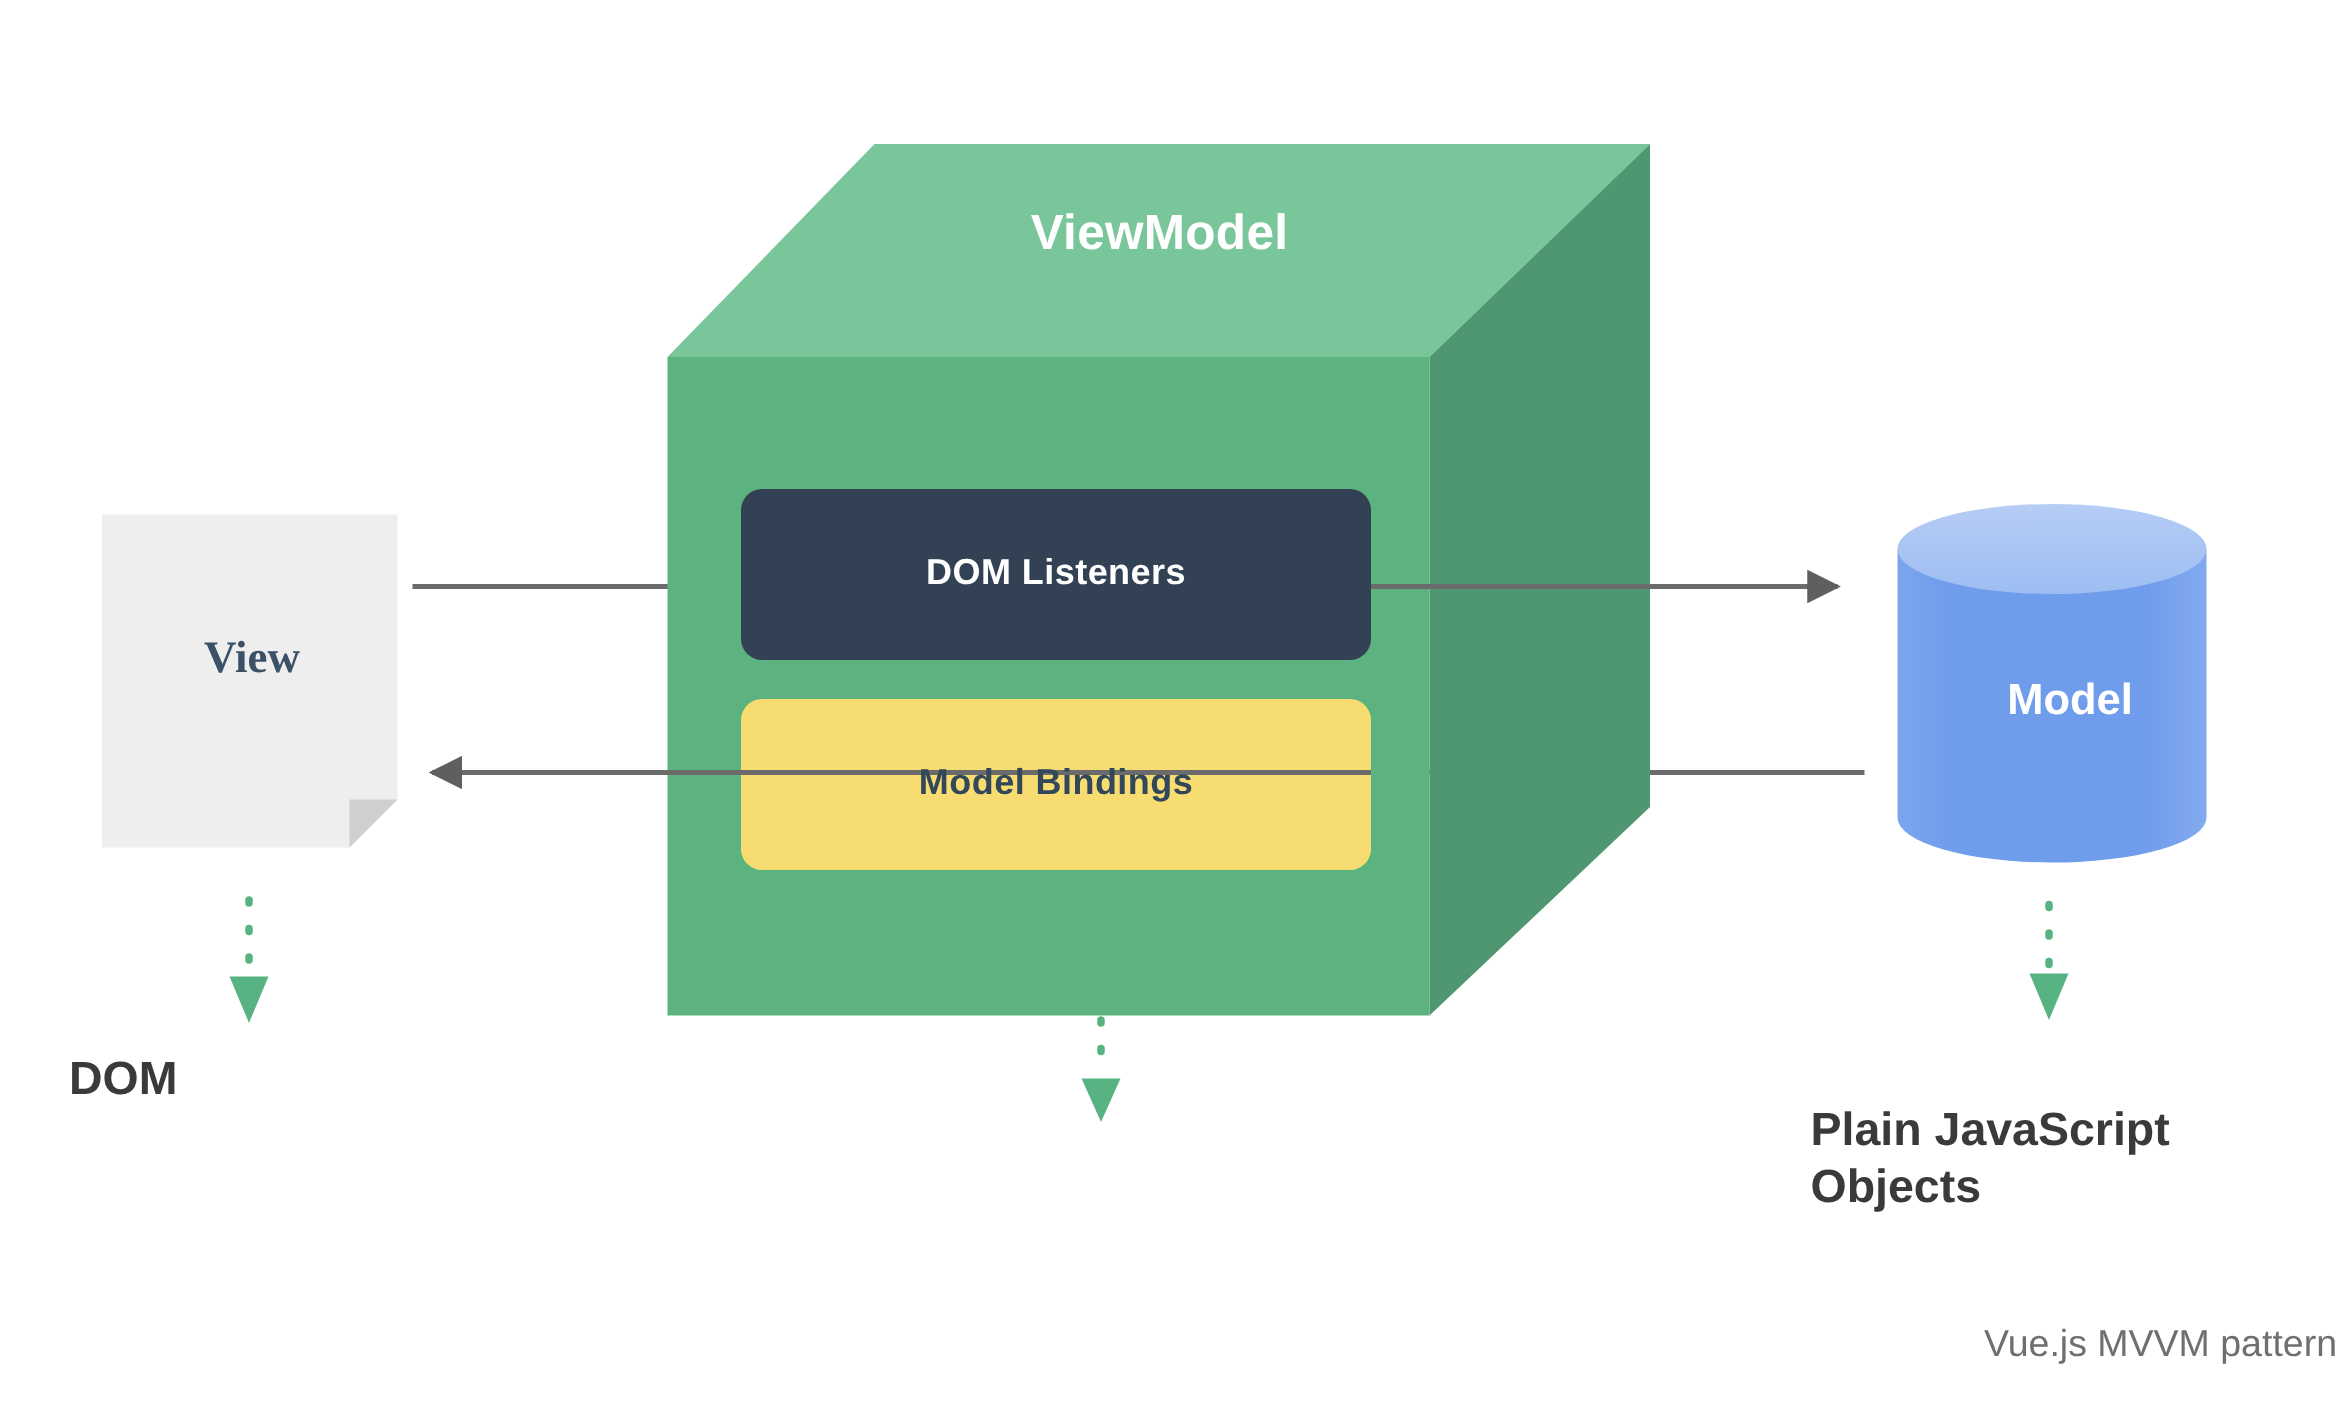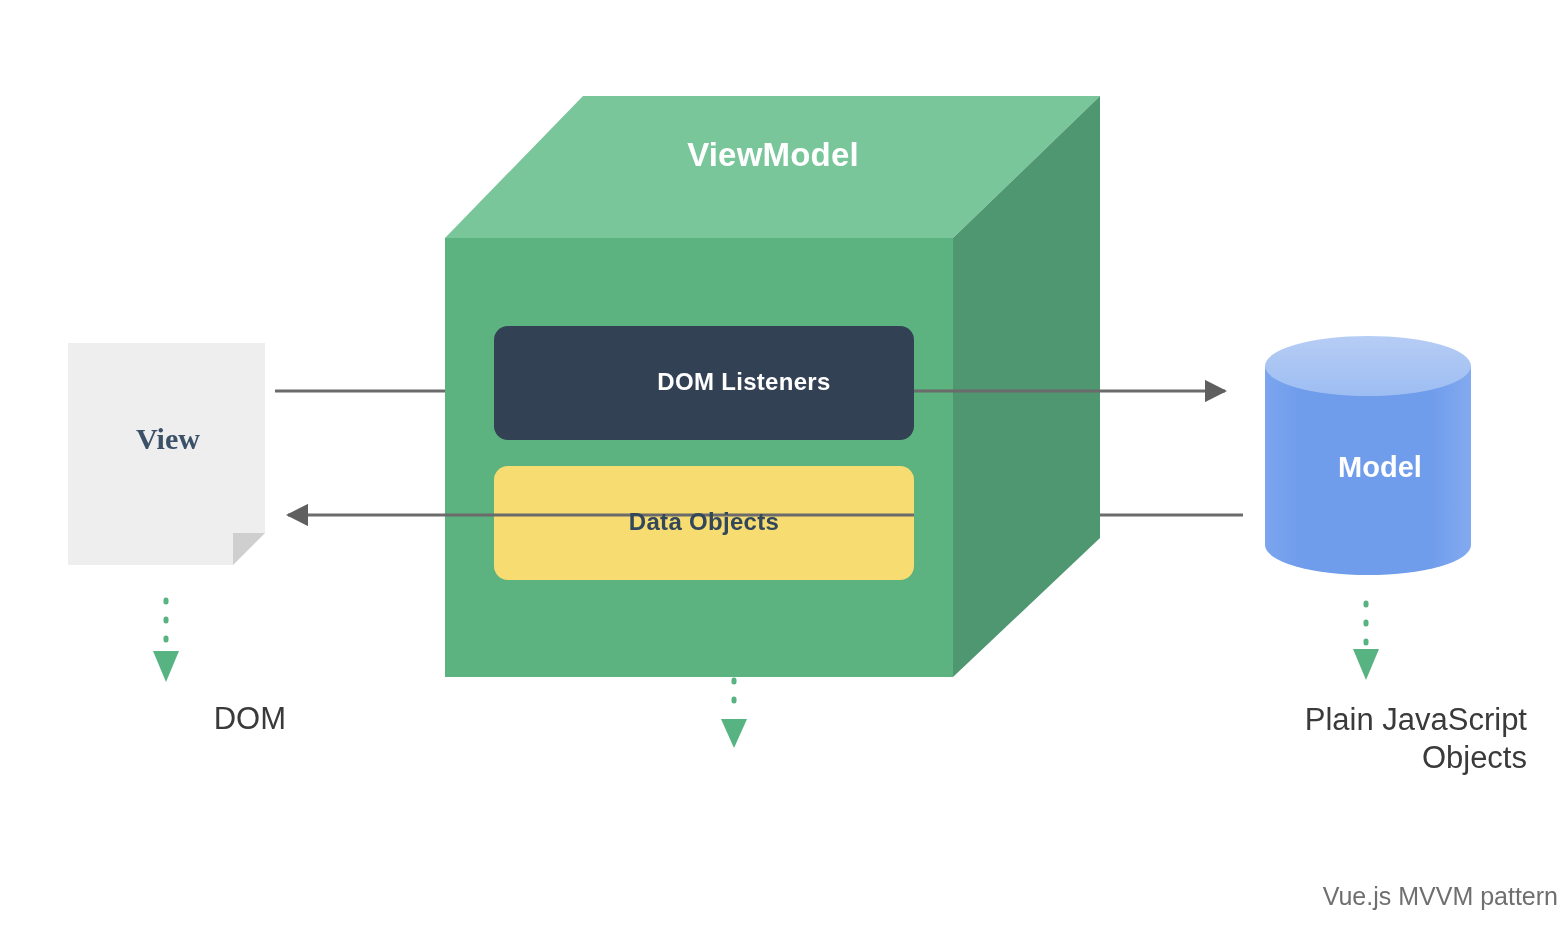--- a/index.html
+++ b/index.html
@@ -72,54 +72,53 @@
   
   #dom-listeners-label {
     left: 494px;
     top: 368px;
     width: 420px;
     text-align: center;
     color: #ffffff;
     font-size: 24px;
     font-weight: bold;
     letter-spacing: 0.3px;
-    padding-left: 40px;
   }
   #data-bindings-label {
     left: 494px;
     top: 508px;
     width: 420px;
     text-align: center;
     color: #33475b;
     font-size: 24px;
     font-weight: bold;
     letter-spacing: 0.3px;
   }
 
   
   .annot {
     color: #3a3a3a;
     font-size: 31px;
-    font-weight: normal;
+    font-weight: bold;
     line-height: 38px;
-    text-align: right;
+    text-align: left;
   }
   #annot-dom {
     left: 46px;
     top: 700px;
     width: 240px;
   }
   #annot-vue {
     left: 612px;
     top: 762px;
     width: 240px;
   }
   #annot-js-objects {
     left: 1207px;
-    top: 701px;
+    top: 734px;
     width: 320px;
   }
 
   
   #caption {
     left: 0;
     top: 882px;
     width: 1558px;
     text-align: right;
     color: #6f6f6f;
@@ -209,21 +208,21 @@
   </svg>
 
   <div class="label-abs" id="viewmodel-title" data-bind="diagram.viewmodel.title">ViewModel</div>
 
   <div class="label-abs" id="view-label" data-bind="diagram.view.label">View</div>
 
   <div class="label-abs" id="model-label" data-bind="diagram.model.label">Model</div>
 
   <div class="label-abs" id="dom-listeners-label" data-bind="diagram.viewmodel.bands.0.label">DOM Listeners</div>
 
-  <div class="label-abs" id="data-bindings-label" data-bind="diagram.viewmodel.bands.1.label">Data Objects</div>
+  <div class="label-abs" id="data-bindings-label" data-bind="diagram.viewmodel.bands.1.label">Model Bindings</div>
 
   <div class="label-abs annot" id="annot-dom" data-bind="diagram.annotations.0.label">DOM</div>
 
 
   <div class="label-abs annot" id="annot-js-objects"><span data-bind="diagram.annotations.2.line1">Plain JavaScript</span><br><span data-bind="diagram.annotations.2.line2">Objects</span></div>
 
   <div class="label-abs" id="caption" data-bind="diagram.caption">Vue.js MVVM pattern</div>
 
 </div>
 

